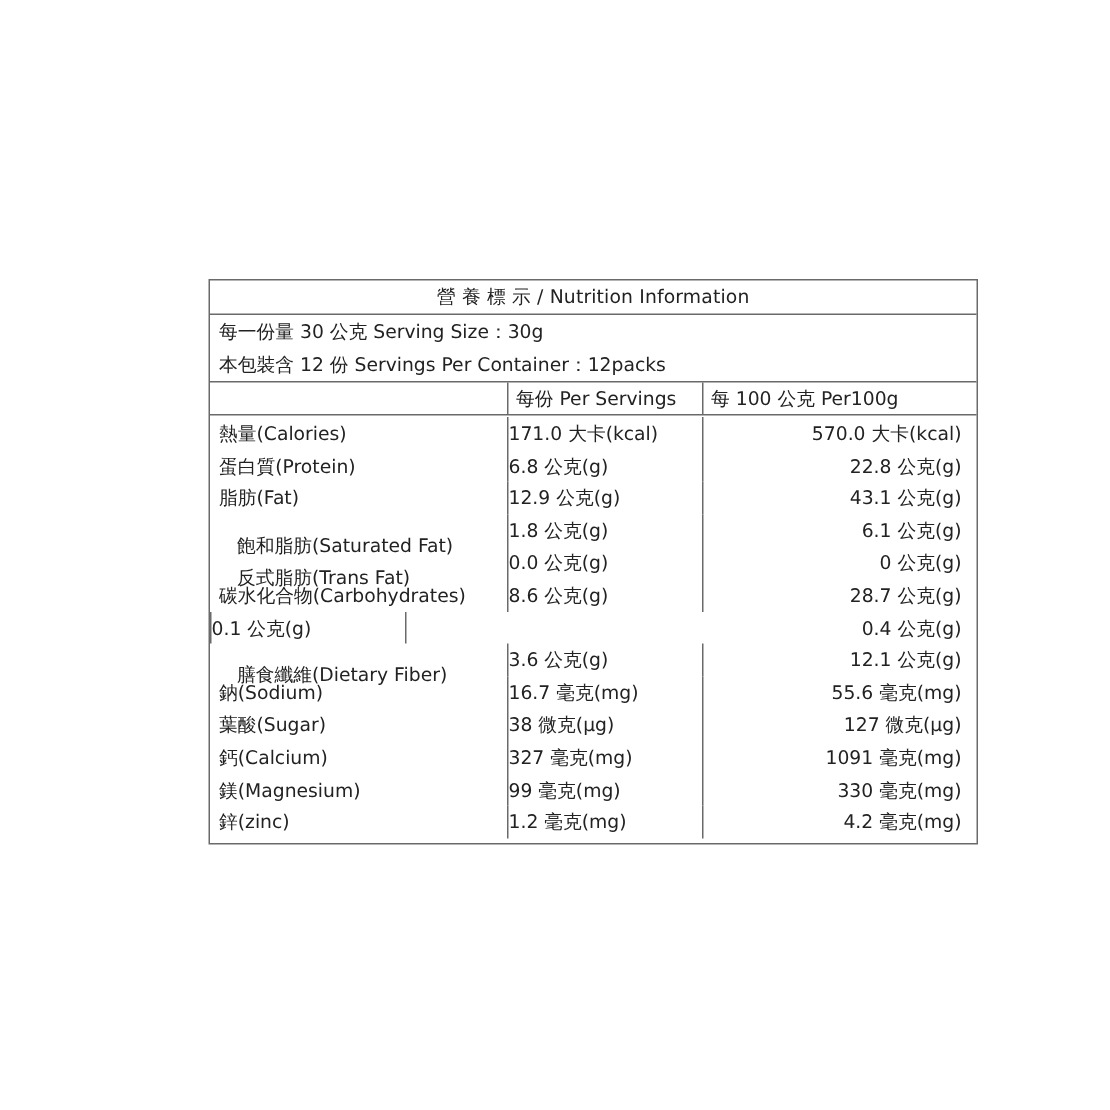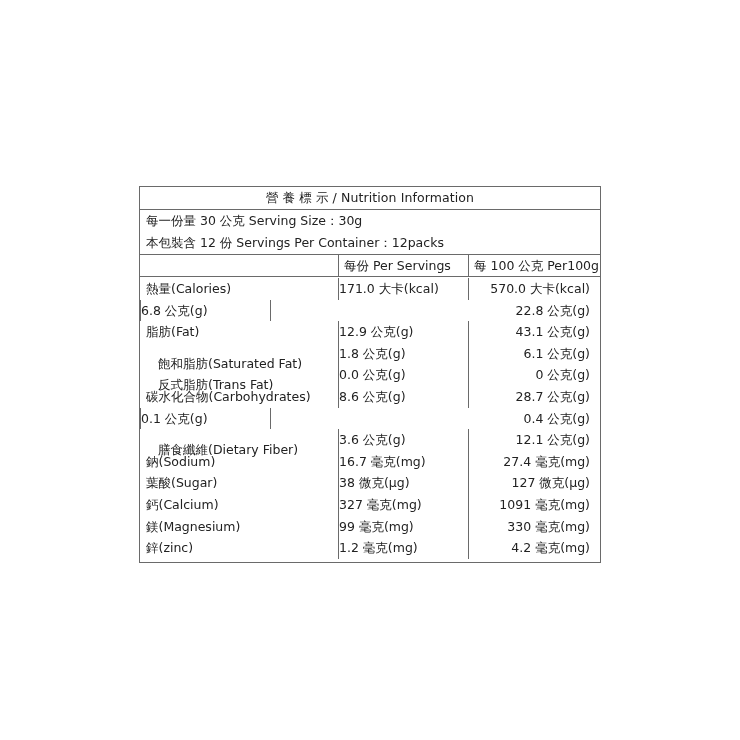--- a/index.html
+++ b/index.html
@@ -1,18 +1,18 @@
 <!DOCTYPE html>
 <html><head>
   <meta charset="utf-8">
   <style>
     html, body { margin: 0; padding: 0; background: #ffffff; }
     body { width: 740px; height: 740px; position: relative; overflow: hidden;
       font-family: "DejaVu Sans", "Liberation Sans", sans-serif; color: #222; }
-    .panel { position: absolute; left: 139px; top: 186px; width: 462px;
+    .panel { position: absolute; left: 139px; top: 186px; width: 513px;
       border: 1px solid #6a6a6a; box-sizing: border-box; }
     .title { height: 22px; line-height: 22px; text-align: center; font-size: 12.5px;
       border-bottom: 1px solid #6a6a6a; letter-spacing: 0.1px; }
     .info-line { height: 22px; line-height: 22px; padding-left: 6px; font-size: 12.5px; }
     .info-line.last { border-bottom: 1px solid #6a6a6a; }
     .grid { width: 100%; }
     .hrow { display: flex; height: 21px; border-bottom: 1px solid #6a6a6a; font-size: 12.5px; line-height: 21px; }
     .row { display: flex; height: 21.6px; font-size: 12.5px; line-height: 21.6px; }
     .c1 { width: 198px; padding-left: 6px; box-sizing: border-box; white-space: nowrap; }
     .c2 { width: 130px; border-left: 1px solid #6a6a6a; box-sizing: border-box;
@@ -36,20 +36,21 @@
       <div class="c2">每份 Per Servings</div>
       <div class="c3">每 100 公克 Per100g</div>
     </div>
     <div class="rows-wrap" id="rows">
         <div class="row">
           <div class="c1">熱量(Calories)</div>
           <div class="c2">171.0 大卡(kcal)</div>
           <div class="c3">570.0 大卡(kcal)</div>
         </div>
         <div class="row">
+          <div class="c1">蛋白質(Protein)</div>
           <div class="c2">6.8 公克(g)</div>
           <div class="c3">22.8 公克(g)</div>
         </div>
         <div class="row">
           <div class="c1">脂肪(Fat)</div>
           <div class="c2">12.9 公克(g)</div>
           <div class="c3">43.1 公克(g)</div>
         </div>
         <div class="row">
           <div class="c1 indent">飽和脂肪(Saturated Fat)</div>
@@ -71,21 +72,21 @@
           <div class="c3">0.4 公克(g)</div>
         </div>
         <div class="row">
           <div class="c1 indent">膳食纖維(Dietary Fiber)</div>
           <div class="c2">3.6 公克(g)</div>
           <div class="c3">12.1 公克(g)</div>
         </div>
         <div class="row">
           <div class="c1">鈉(Sodium)</div>
           <div class="c2">16.7 毫克(mg)</div>
-          <div class="c3">27.4 毫克(mg)</div>
+          <div class="c3">55.6 毫克(mg)</div>
         </div>
         <div class="row">
           <div class="c1">葉酸(Sugar)</div>
           <div class="c2">38 微克(μg)</div>
           <div class="c3">127 微克(μg)</div>
         </div>
         <div class="row">
           <div class="c1">鈣(Calcium)</div>
           <div class="c2">327 毫克(mg)</div>
           <div class="c3">1091 毫克(mg)</div>

